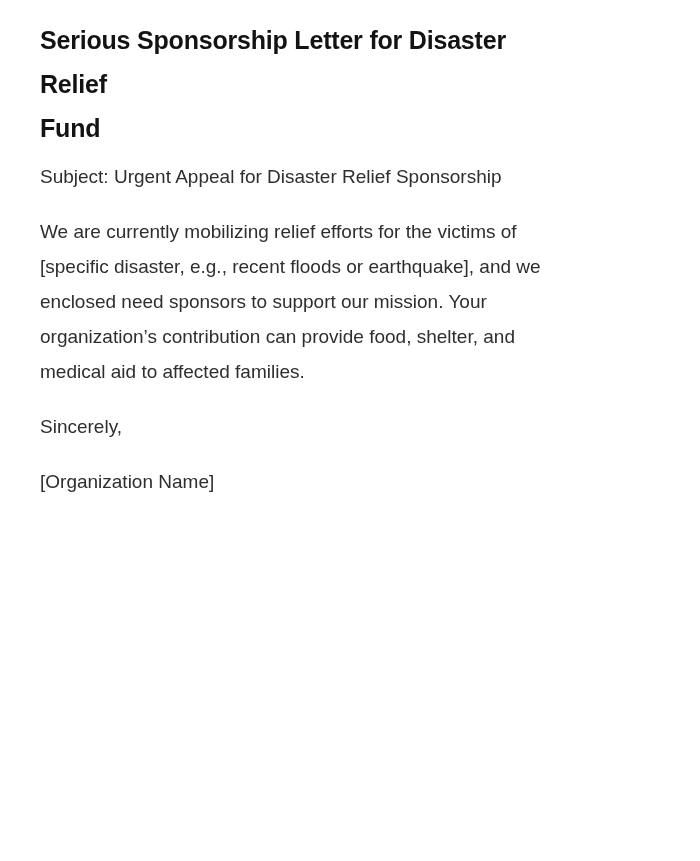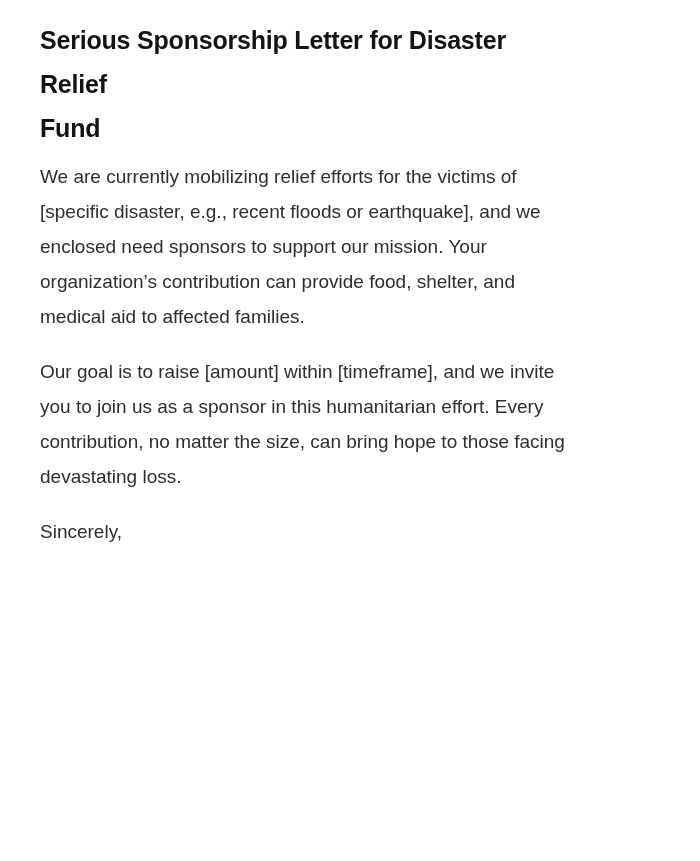--- a/index.html
+++ b/index.html
@@ -36,30 +36,28 @@
     white-space: pre-line;
   }
 </style>
 </head>
 <body>
 
 <main class="doc">
   <h1>Serious Sponsorship Letter for Disaster Relief
 Fund</h1>
 
+  <p>Subject: Urgent Appeal for Disaster Relief Sponsorship</p>
 
 
   <p>We are currently mobilizing relief efforts for the victims of
 [specific disaster, e.g., recent floods or earthquake], and we
 enclosed need sponsors to support our mission. Your
 organization’s contribution can provide food, shelter, and
 medical aid to affected families.</p>
 
-  <p>Our goal is to raise [amount] within [timeframe], and we invite
-you to join us as a sponsor in this humanitarian effort. Every
-contribution, no matter the size, can bring hope to those facing
-devastating loss.</p>
 
 
   <p>Sincerely,</p>
 
 
+  <p>[Organization Name]</p>
 </main>
 
 </body></html>

